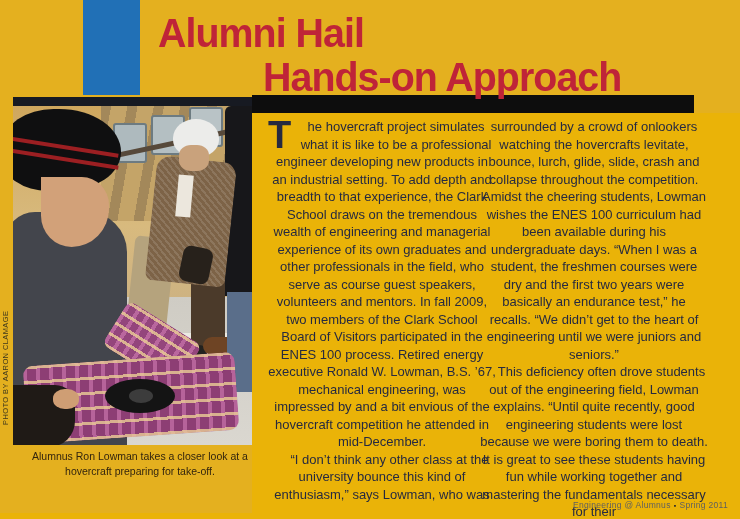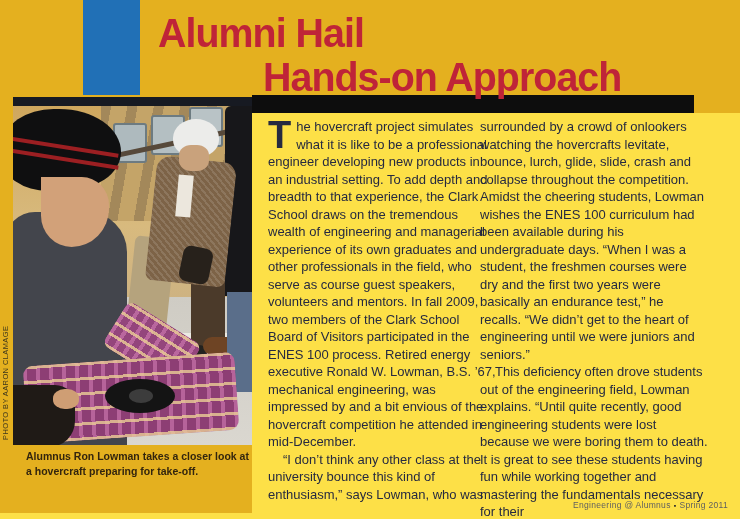--- a/index.html
+++ b/index.html
@@ -1,18 +1,18 @@
 <!DOCTYPE html>
 <html><head>
 <meta charset="utf-8">
 <style>
   html,body{margin:0;padding:0;background:#fff;}
   #page{
     position:relative;width:740px;height:519px;overflow:hidden;
-    background:#fde047;font-family:"Liberation Sans",sans-serif;
+    background:#eab308;font-family:"Liberation Sans",sans-serif;text-align:center;
   }
   
   .left-gold-panel{position:absolute;left:0;top:0;width:252px;height:513px;background:#e4b01f;}
   .header-band{position:absolute;left:0;top:0;width:740px;height:95px;background:#e4b01f;}
   .header-notch{position:absolute;left:694px;top:95px;width:46px;height:18px;background:#e4b01f;}
   .blue-rect{position:absolute;left:83px;top:0;width:57px;height:95px;background:#2170b6;}
   .black-bar{position:absolute;left:252px;top:95px;width:442px;height:18px;background:#0d0d0d;}
   .title{
     position:absolute;color:#bf2438;font-weight:bold;font-size:41px;
     letter-spacing:-1px;line-height:1;z-index:6;white-space:nowrap;
@@ -61,21 +61,21 @@
   .ph-arm{left:-8px;top:288px;width:70px;height:62px;background:#1f1a16;border-radius:0 20px 26px 0;}
   .ph-hand{left:40px;top:292px;width:26px;height:20px;background:#cf9e74;border-radius:45%;}
   
   .photo-credit{
     position:absolute;left:1px;top:295px;height:145px;width:11px;
     writing-mode:vertical-rl;transform:rotate(180deg);
     font-size:7.5px;letter-spacing:.4px;color:#3e371c;white-space:nowrap;
   }
   .caption{
     position:absolute;left:26px;top:449px;width:228px;
-    font-size:10.5px;font-weight:bold;color:#33250e;line-height:1.4;
+    font-size:10.5px;font-weight:normal;color:#33250e;line-height:1.4;
   }
   
   .column{position:absolute;top:118px;width:228px;color:#262a40;font-size:13px;line-height:17.5px;}
   .col-1{left:268px;}
   .col-2{left:480px;}
   .column p{margin:0;}
   .column p.indent{text-indent:15px;}
   .dropcap{
     float:left;font-size:38px;line-height:30px;font-weight:bold;
     padding:2px 5px 0 0;color:#262a40;

